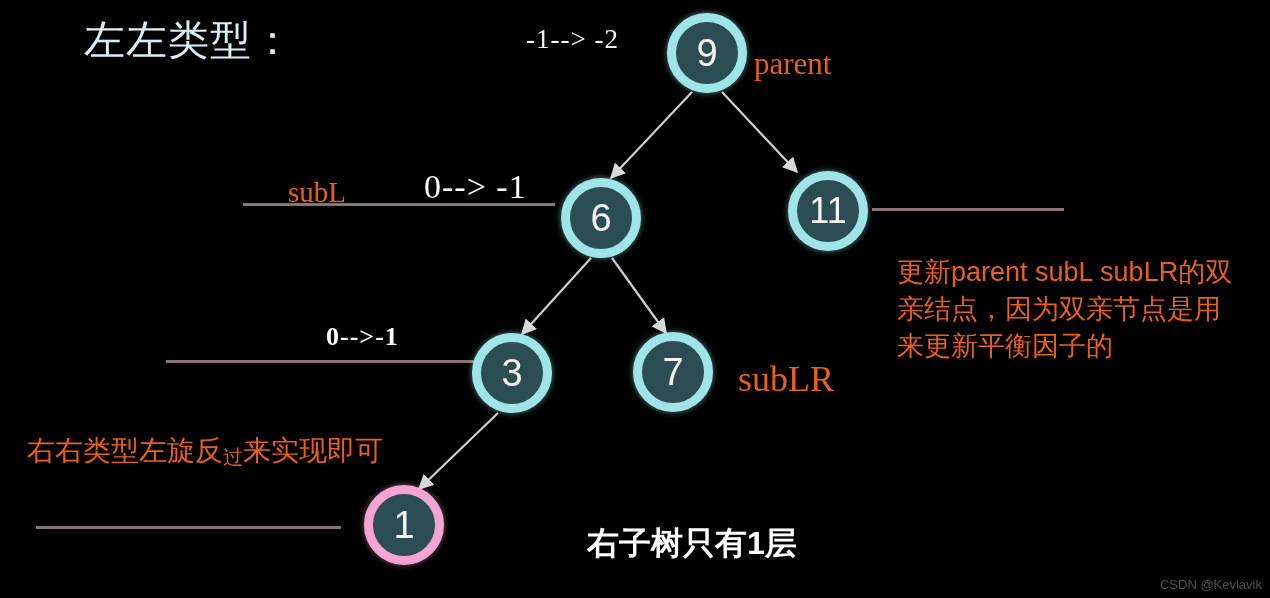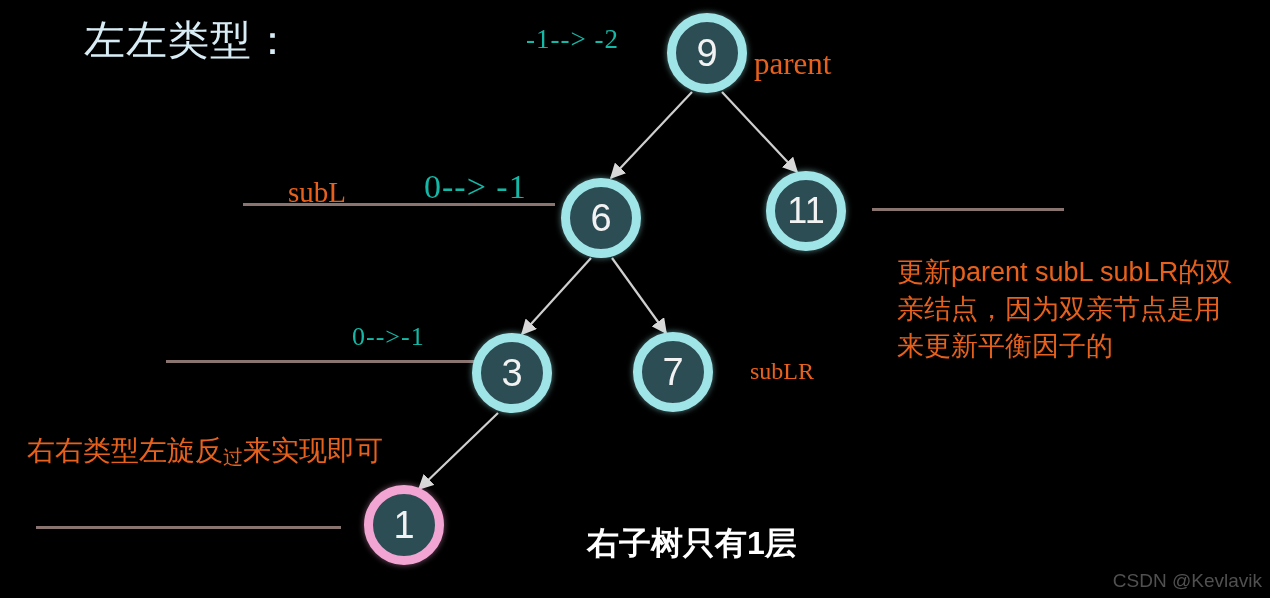--- a/index.html
+++ b/index.html
@@ -59,21 +59,21 @@
   #edges { left: 0; top: 0; }
 
   
   .rule {
     height: 3px;
     background: #8a7470;
   }
 
   
   .ann-white {
-    color: #14b8a6;
+    color: #ffffff;
     font-family: "Liberation Serif", serif;
     white-space: nowrap;
     text-align: center;
   }
   .ann-orange {
     color: #e8611c;
     font-family: "Liberation Serif", serif;
     white-space: nowrap;
   }
   .ann-orange-cn {
@@ -82,25 +82,25 @@
     white-space: nowrap;
   }
   .ann-white-cn {
     color: #ffffff;
     font-family: "Liberation Sans", sans-serif;
     white-space: nowrap;
   }
 
   #bf-root   { left: 526px; top: 24px;  font-size: 27px; letter-spacing: 1px; }
   #bf-subl   { left: 424px; top: 168px; font-size: 34px; letter-spacing: 1px; }
-  #bf-subl3  { left: 352px; top: 322px; font-size: 26px; letter-spacing: 1px; }
+  #bf-subl3  { left: 326px; top: 322px; font-size: 26px; letter-spacing: 1px; font-weight: bold; }
 
   #lbl-parent { left: 754px; top: 46px;  font-size: 31px; text-align: right; }
   #lbl-subl   { left: 288px; top: 176px; font-size: 29px; }
-  #lbl-sublr  { left: 738px; top: 358px; font-size: 24px; margin-left: 12px; }
+  #lbl-sublr  { left: 738px; top: 358px; font-size: 36px; }
 
   #note-right {
     left: 897px; top: 254px;
     font-size: 27px;
     line-height: 37px;
     width: 340px;
     white-space: normal;
     word-break: break-word;
   }
   #note-bottom-left {
@@ -113,21 +113,21 @@
     left: 551px; top: 522px;
     font-size: 32px;
     font-weight: 600;
     margin-left: 36px;
   }
 
   
   #watermark {
     right: 8px; bottom: 6px;
     font-family: "Liberation Sans", sans-serif;
-    font-size: 19px;
+    font-size: 13px;
     color: #6b6b6b;
     opacity: .75;
     white-space: nowrap;
   }
 </style>
 </head>
 <body>
 
 <div id="canvas">
 
@@ -152,21 +152,21 @@
   <div id="title" class="abs">左左类型：</div>
 
   <div class="abs node cyan" style="left:667px; top:13px; width:80px; height:80px;">
     <span class="node-label" style="font-size:38px;">9</span>
   </div>
 
   <div class="abs node cyan" style="left:561px; top:178px; width:80px; height:80px;">
     <span class="node-label" style="font-size:38px;">6</span>
   </div>
 
-  <div class="abs node cyan" style="left:766px; top:171px; width:80px; height:80px;">
+  <div class="abs node cyan" style="left:788px; top:171px; width:80px; height:80px;">
     <span class="node-label" style="font-size:36px;">11</span>
   </div>
 
   <div class="abs node cyan" style="left:472px; top:333px; width:80px; height:80px;">
     <span class="node-label" style="font-size:38px;">3</span>
   </div>
 
   <div class="abs node cyan" style="left:633px; top:332px; width:80px; height:80px;">
     <span class="node-label" style="font-size:38px;">7</span>
   </div>

